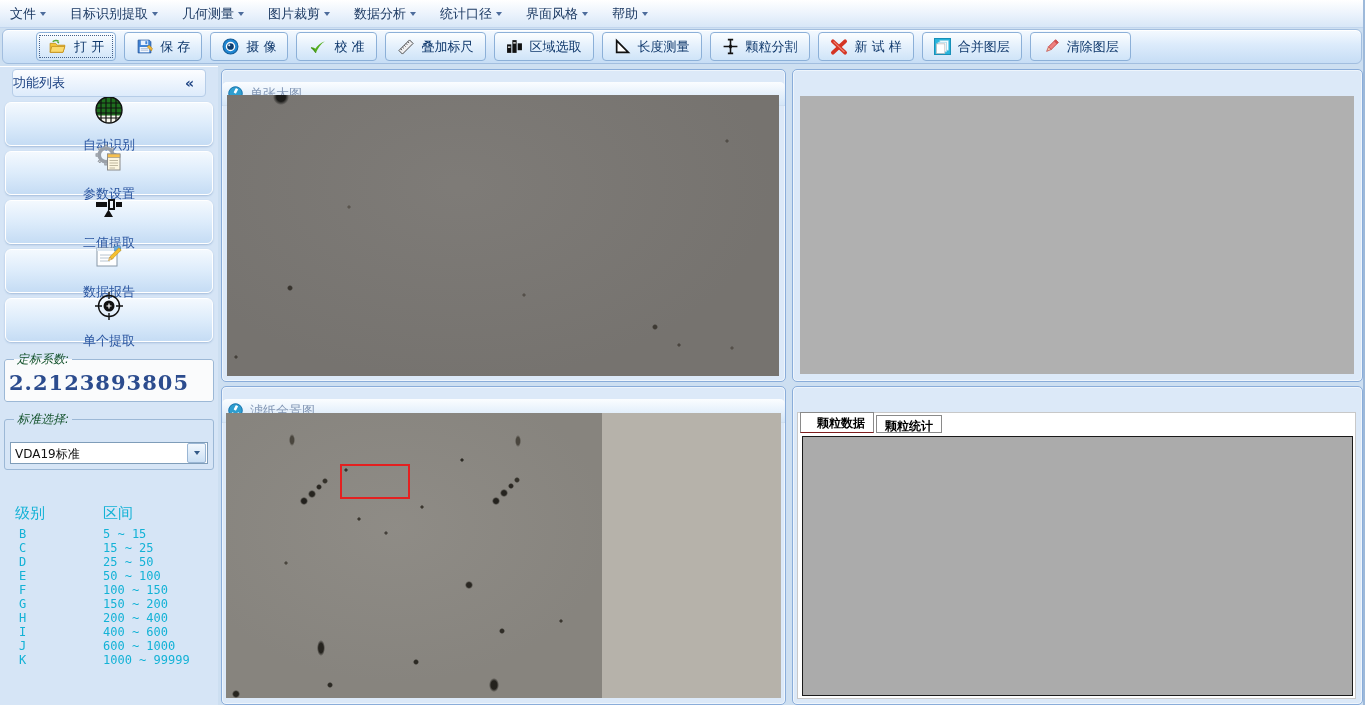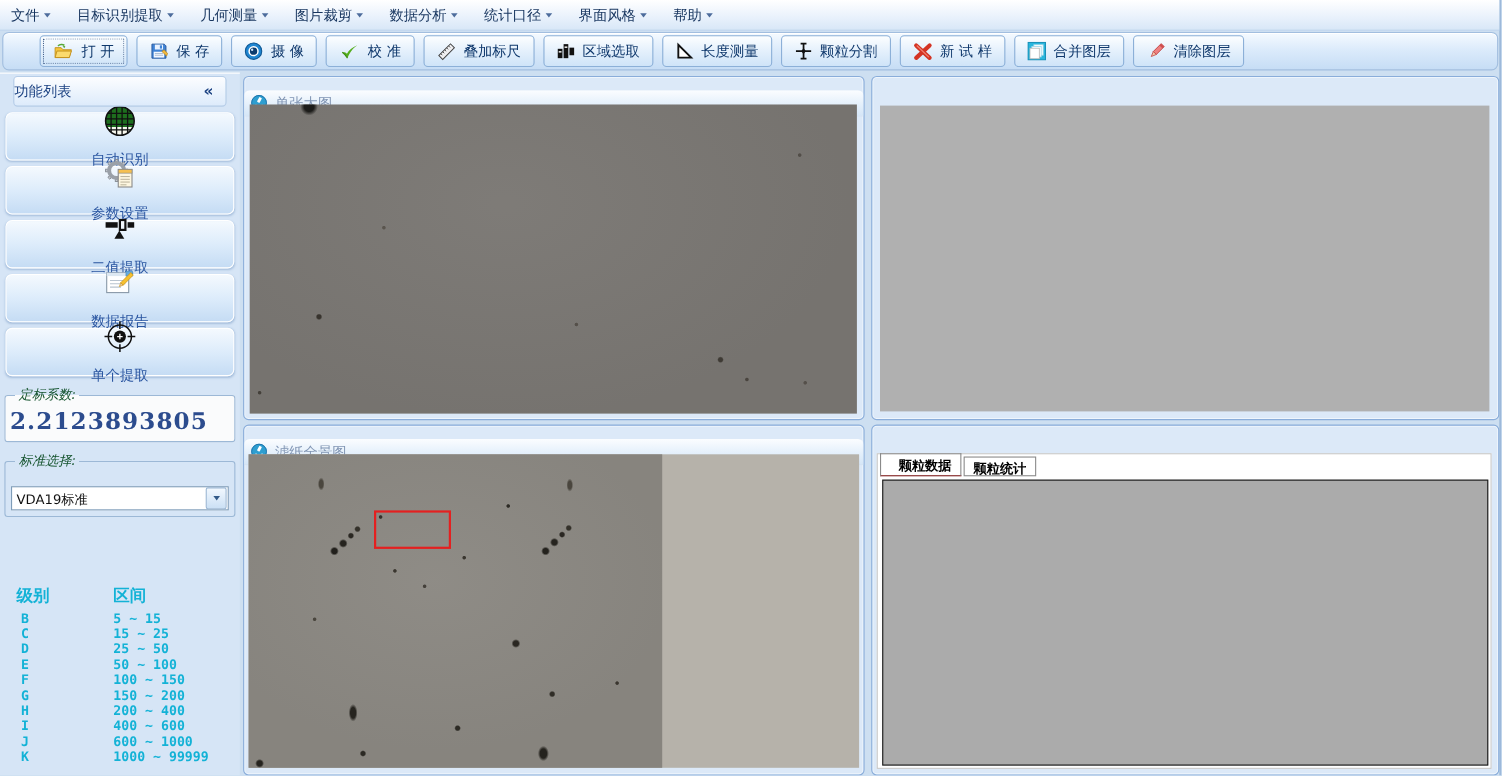--- a/index.html
+++ b/index.html
@@ -62,21 +62,21 @@
     font-family:"DejaVu Serif","Liberation Serif",serif;font-weight:bold;
     font-size:21px;color:#2c4c8e;text-align:left;letter-spacing:1px;padding:1px 0 3px;
   }
   .combo{height:20px;background:#fff;border:1px solid #7f9db9;display:flex;align-items:flex-end;margin:13px 1px 2px;}
   .combo-text{flex:1;font-size:12px;padding-left:4px;color:#111;}
   .combo-btn{width:17px;height:18px;margin-right:1px;border:1px solid #9ab6d4;border-radius:2px;
     background:linear-gradient(#f2f8fe,#cbe0f5);display:flex;align-items:center;justify-content:center;}
   .combo-btn .tri{width:0;height:0;border-left:3.5px solid transparent;border-right:3.5px solid transparent;border-top:4px solid #335a88;}
 
   .grades{position:absolute;left:15px;top:437px;width:195px;color:#13b2d6;
-    font-family:"DejaVu Sans Mono","DejaVu Sans",monospace;font-weight:bold;margin-top:28px;}
+    font-family:"DejaVu Sans Mono","DejaVu Sans",monospace;font-weight:normal;}
   .g-head{display:grid;grid-template-columns:88px auto;font-size:15px;margin-bottom:4px;}
   .g-row{display:grid;grid-template-columns:88px auto;font-size:12px;line-height:14px;}
   .g-row .lvl{padding-left:4px;}
 
   
   .panel{position:absolute;background:#dce9f8;border:1px solid #8aadda;border-radius:5px;box-shadow:inset 0 0 0 1px #eef5fc;}
   .phead{height:23px;display:flex;align-items:center;gap:7px;padding-left:6px;
     color:#8296b4;font-size:13px;
     background:linear-gradient(#fbfdff,#e3effb 60%,#d5e6f7);
     border-bottom:1px solid #cfdff0;border-radius:5px 5px 0 0;cursor:default;margin-top:12px;}

